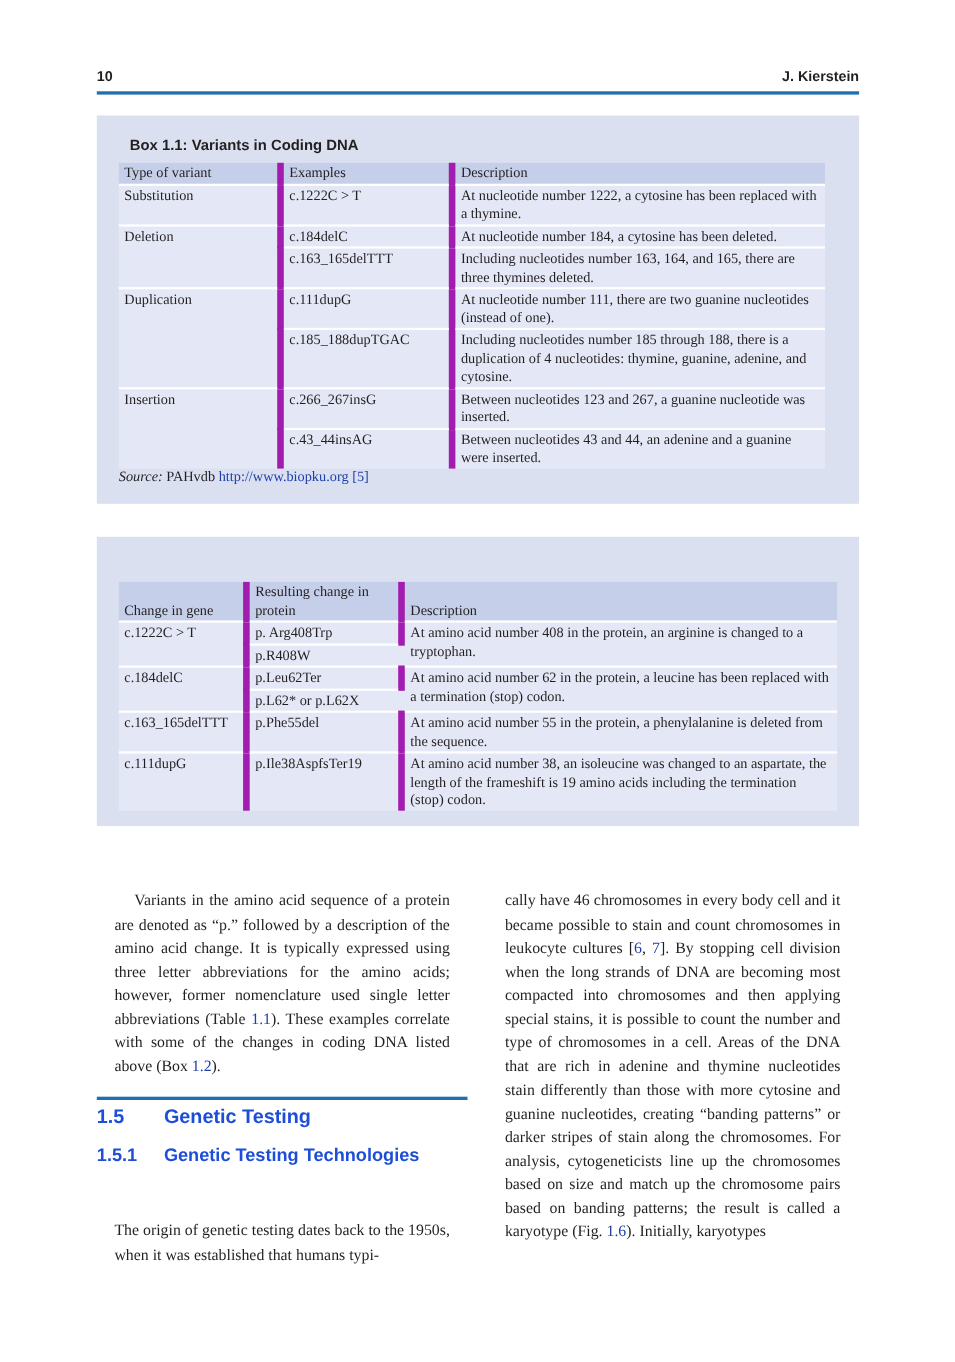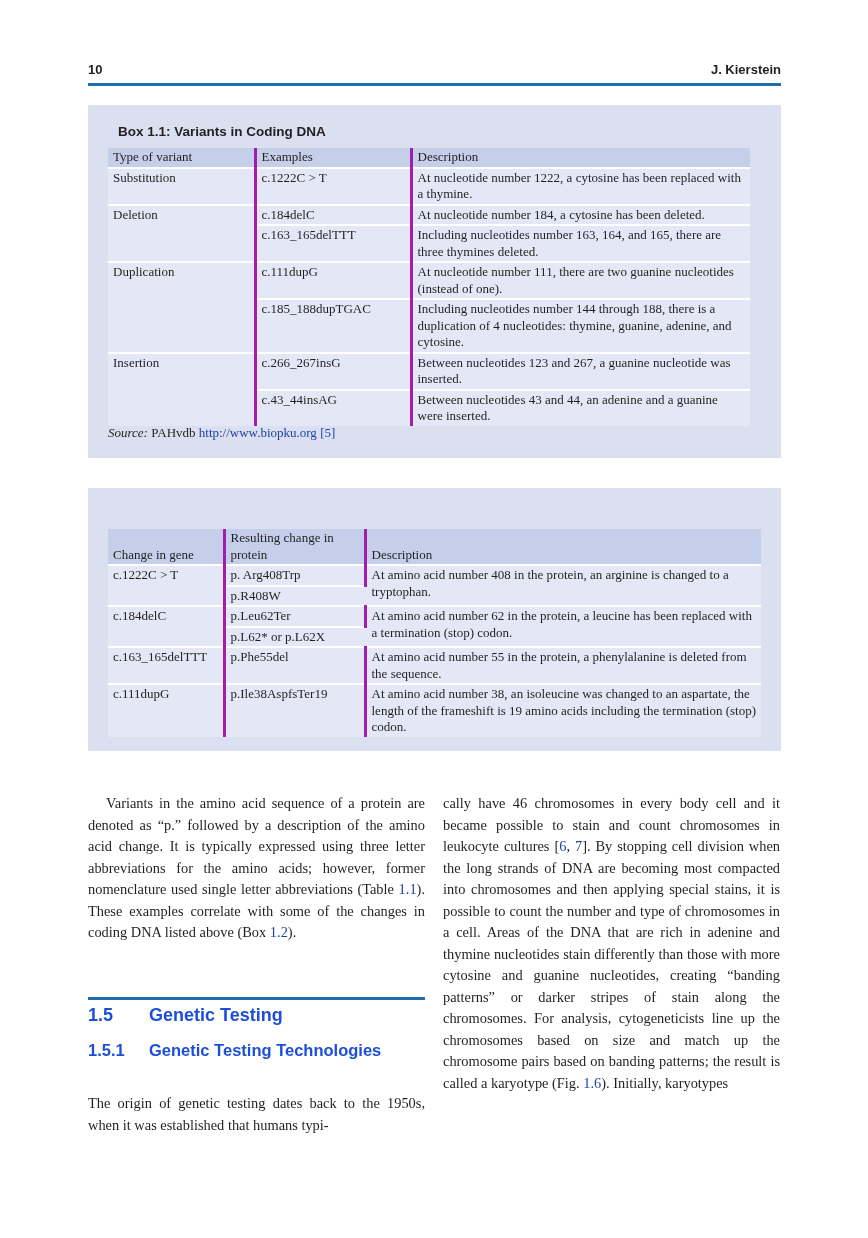--- a/index.html
+++ b/index.html
@@ -17,34 +17,34 @@
   .box-title { position: absolute; left: 20px; font-family: "Liberation Sans", sans-serif;
                font-weight: bold; font-size: 13.5px; color: #231f20; }
   .box1 .box-title { top: 19px; padding-left: 10px; }
   .box2 .box-title { top: 20px; }
 
   table.vt { position: absolute; border-collapse: collapse; font-family: "Liberation Serif", serif;
              font-size: 13px; line-height: 16.5px; color: #231f20; }
   table.vt th, table.vt td { text-align: left; vertical-align: top; font-weight: normal; padding: 1px 5px 1px 5px; }
   table.vt thead th { background: #c5cfe9; }
   table.vt tbody td { background: #e4e8f6; }
-  table.vt td, table.vt th { border-right: 3px solid #a21caf; }
+  table.vt td, table.vt th { border-right: 6px solid #a21caf; }
   table.vt td:last-child, table.vt th:last-child { border-right: none; }
   table.vt tr.sep td { border-top: 2px solid #ffffff; }
   table.vt td.sub { border-top: 2px solid #ffffff; }
   .t1 { left: 20px; top: 43px; width: 642px; }
   .t2 { left: 20px; top: 41px; width: 653px; }
   .t2 thead th { vertical-align: bottom; }
 
   .source { position: absolute; left: 20px; top: 320px; font-size: 13px; }
   .source .lbl { font-style: italic; }
   .link { color: #1d3fa8; }
 
   .col { position: absolute; width: 337px; font-size: 14.4px; line-height: 21.5px; text-align: justify; }
-  .col p { margin: 0; }
+  .col p { margin: 16px; }
   .colL { left: 88px; top: 793px; }
   .colR { left: 443px; top: 793px; }
   .indent { text-indent: 18px; }
   .ref { color: #1d3fa8; }
   .sec-rule { position: absolute; left: 88px; top: 997px; width: 337px; height: 3px; background: #1f6fae; }
   .sec-h { position: absolute; font-family: "Liberation Sans", sans-serif; font-weight: bold; color: #1d4ed8; }
   .sec-h .num { display: inline-block; }
   .h1 { left: 88px; top: 1005px; font-size: 18px; }
   .h1 .num { width: 61px; }
   .h2 { left: 88px; top: 1041px; font-size: 16.5px; }
@@ -90,21 +90,21 @@
         <td class="sub">c.163_165delTTT</td>
         <td class="sub">Including nucleotides number 163, 164, and 165, there are three thymines deleted.</td>
       </tr>
       <tr class="sep">
         <td rowspan="2">Duplication</td>
         <td>c.111dupG</td>
         <td>At nucleotide number 111, there are two guanine nucleotides (instead of one).</td>
       </tr>
       <tr>
         <td class="sub">c.185_188dupTGAC</td>
-        <td class="sub">Including nucleotides number 144 through 188, there is a duplication of 4 nucleotides: thymine, guanine, adenine, and cytosine.</td>
+        <td class="sub">Including nucleotides number 185 through 188, there is a duplication of 4 nucleotides: thymine, guanine, adenine, and cytosine.</td>
       </tr>
       <tr class="sep">
         <td rowspan="2">Insertion</td>
         <td>c.266_267insG</td>
         <td>Between nucleotides 123 and 267, a guanine nucleotide was inserted.</td>
       </tr>
       <tr>
         <td class="sub">c.43_44insAG</td>
         <td class="sub">Between nucleotides 43 and 44, an adenine and a guanine were inserted.</td>
       </tr>

